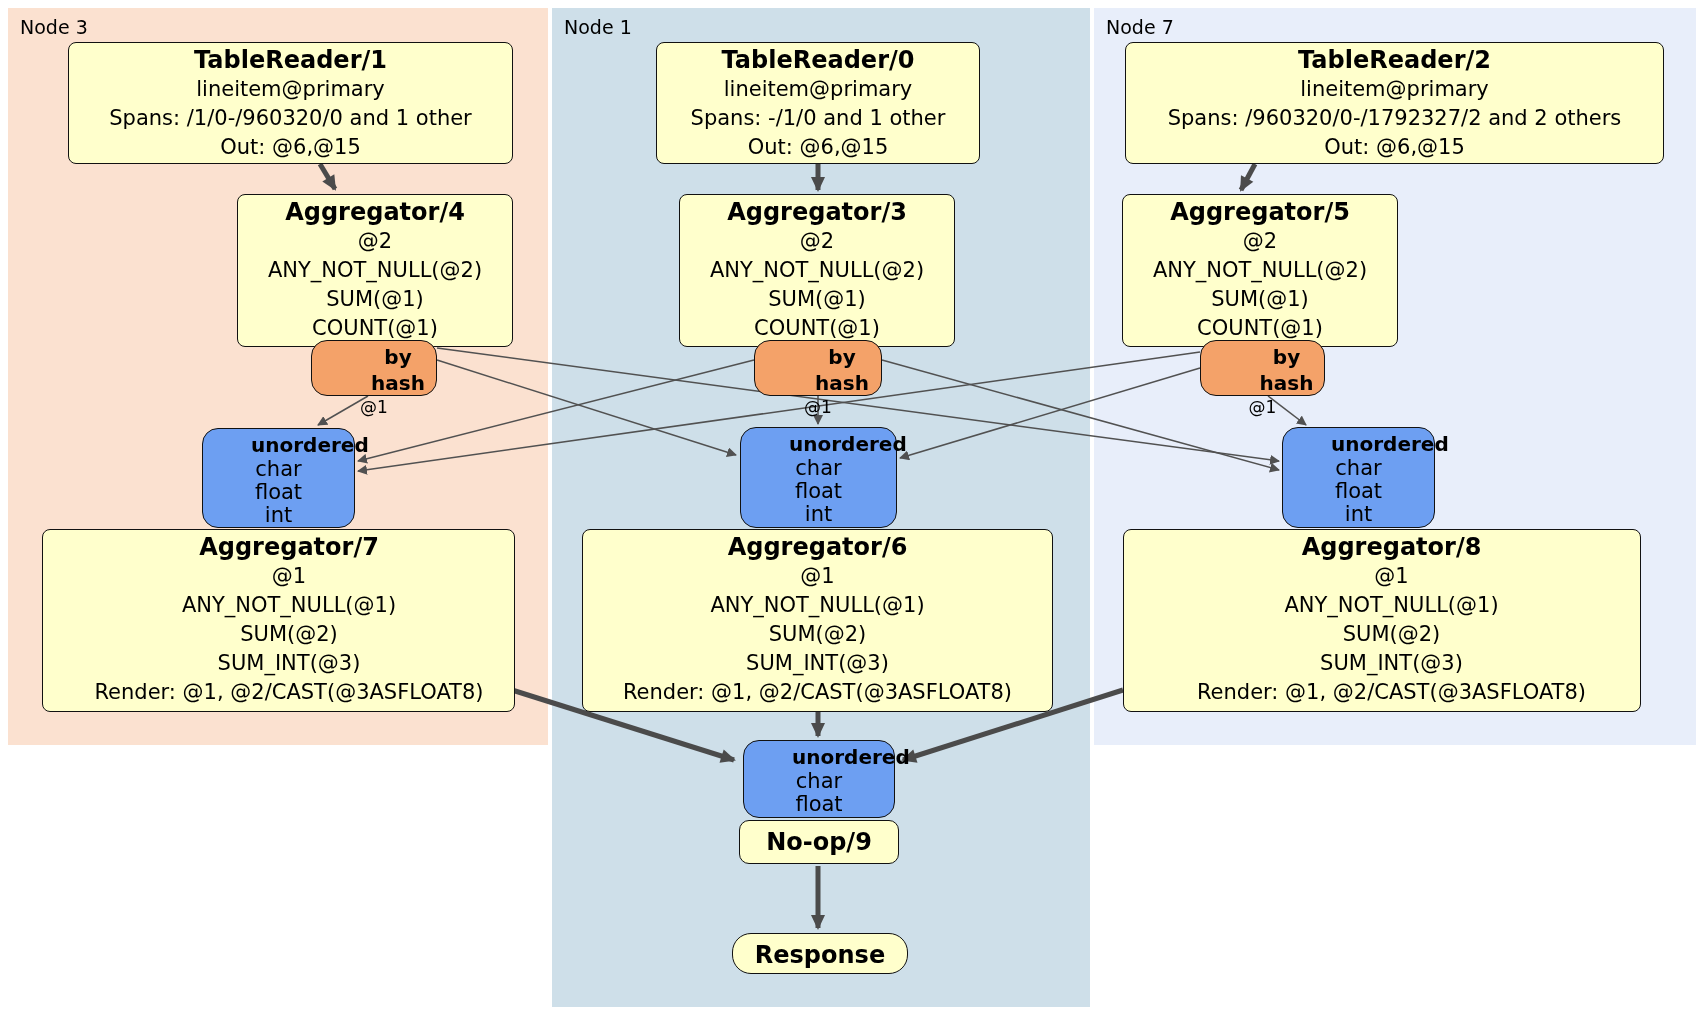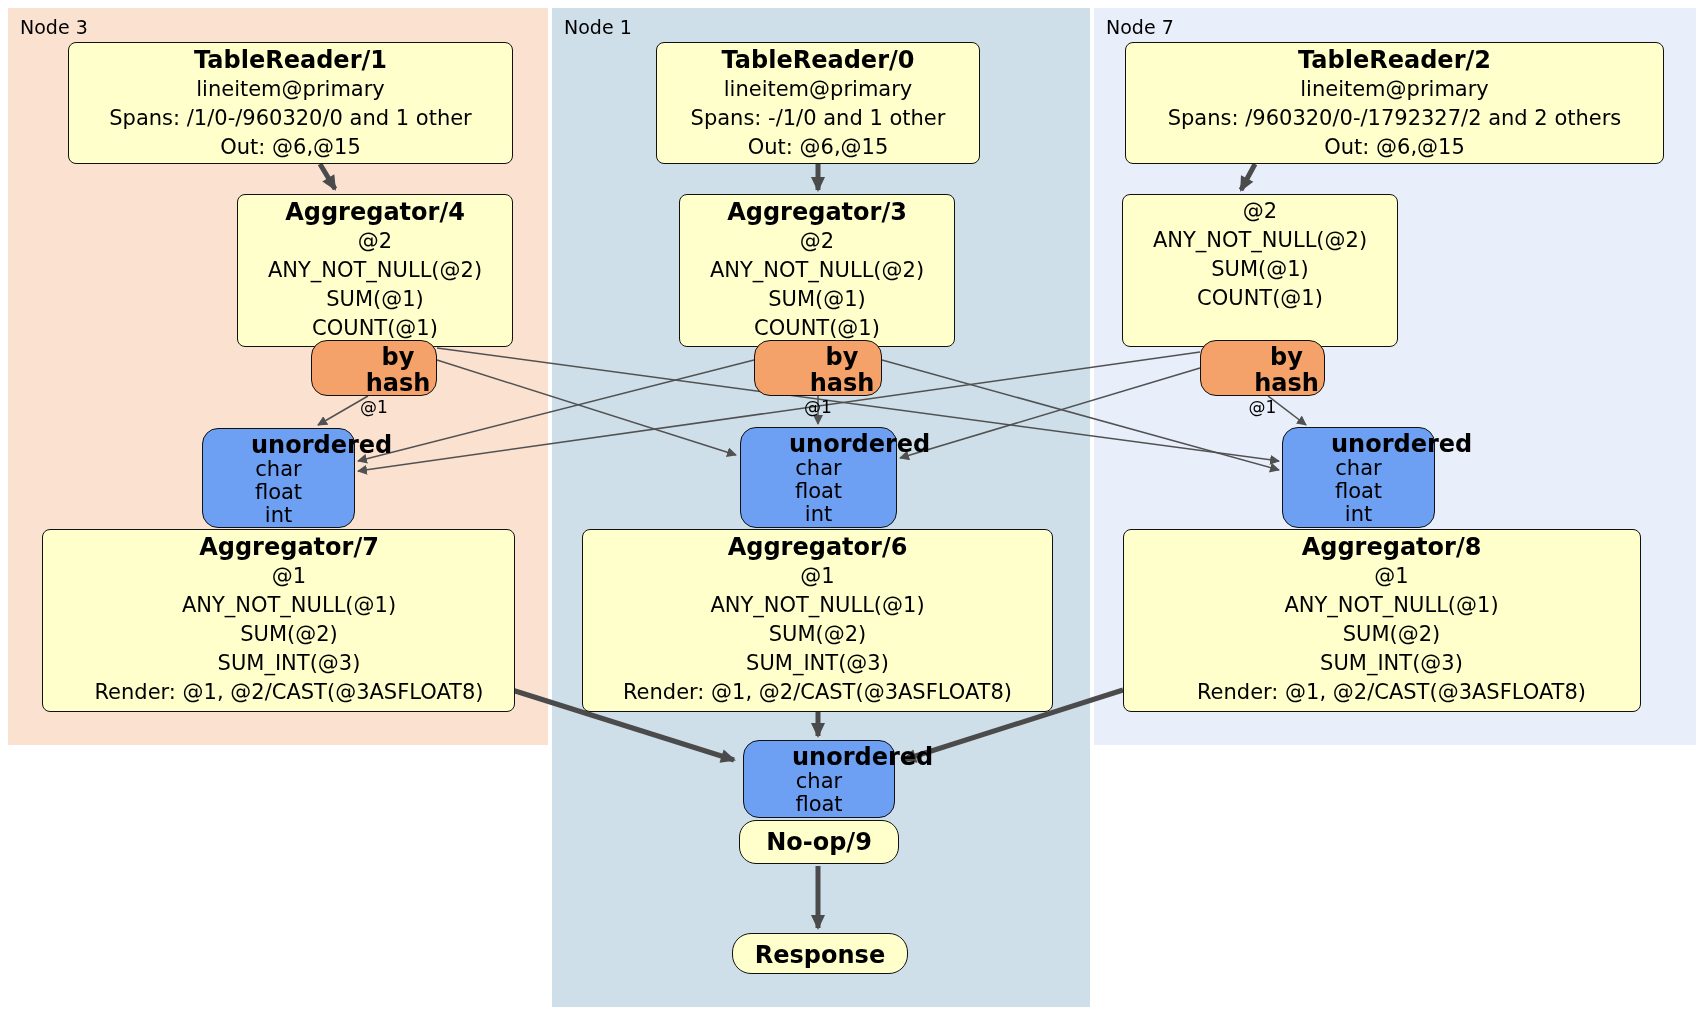--- a/index.html
+++ b/index.html
@@ -12,34 +12,34 @@
   #panel-node2{left:1094px;top:8px;width:602px;height:737px;background:#e8eefa;}
   svg#edges{position:absolute;left:0;top:0;z-index:2;}
   .proc{position:absolute;z-index:3;background:#ffffcc;border:1.7px solid #111;
         border-radius:8px;text-align:center;box-sizing:border-box;padding-top:2px;}
   .proc .ptitle{font-weight:bold;font-size:24px;line-height:30px;}
   .proc .pline{font-size:21px;line-height:29px;white-space:nowrap;}
   .router{position:absolute;z-index:4;border:1.7px solid #111;border-radius:16px;
           text-align:center;box-sizing:border-box;padding-top:3px;}
   .hash{background:#f4a269;}
   .unord{background:#6d9ff2;}
-  .router .rtitle{font-weight:bold;font-size:24px;line-height:26px;margin-left:48px;}
+  .router .rtitle{font-weight:bold;font-size:20px;line-height:26px;margin-left:48px;}
   .hash .rline{font-size:17px;line-height:22px;}
   .unord .rline{font-size:21px;line-height:23px;}
   .single .ptitle{font-size:24px;line-height:38px;}
   #proc-tr1{left:68px;top:42px;width:445px;height:122px;}
   #proc-tr0{left:656px;top:42px;width:324px;height:122px;}
   #proc-tr2{left:1125px;top:42px;width:539px;height:122px;}
   #proc-agg4{left:237px;top:194px;width:276px;height:153px;}
   #proc-agg3{left:679px;top:194px;width:276px;height:153px;}
   #proc-agg5{left:1122px;top:194px;width:276px;height:153px;}
   #proc-agg7{left:42px;top:529px;width:473px;height:183px;padding-left:21px;}
   #proc-agg6{left:582px;top:529px;width:471px;height:183px;}
   #proc-agg8{left:1123px;top:529px;width:518px;height:183px;padding-left:19px;}
-  #proc-noop{left:739px;top:820px;width:160px;height:44px;border-radius:17px;}
+  #proc-noop{left:739px;top:820px;width:160px;height:44px;border-radius:10px;}
   #proc-response{left:732px;top:933px;width:176px;height:41px;border-radius:19px;}
   #router-hash3{left:311px;top:340px;width:126px;height:56px;}
   #router-hash1{left:754px;top:340px;width:128px;height:56px;}
   #router-hash2{left:1200px;top:340px;width:125px;height:56px;}
   #router-un3{left:202px;top:428px;width:153px;height:100px;}
   #router-un1{left:740px;top:427px;width:157px;height:101px;}
   #router-un2{left:1282px;top:427px;width:153px;height:101px;}
   #router-unfinal{left:743px;top:740px;width:152px;height:78px;}
   .tk{stroke:#4b4b4b;stroke-width:5;fill:none;}
   .tn{stroke:#515151;stroke-width:1.5;fill:none;}
@@ -120,20 +120,21 @@
 
   <div class="proc" id="proc-agg3">
     <div class="ptitle">Aggregator/3</div>
     <div class="pline">@2</div>
     <div class="pline">ANY_NOT_NULL(@2)</div>
     <div class="pline">SUM(@1)</div>
     <div class="pline">COUNT(@1)</div>
   </div>
 
   <div class="proc" id="proc-agg5">
+    <div class="ptitle">Aggregator/5</div>
     <div class="pline">@2</div>
     <div class="pline">ANY_NOT_NULL(@2)</div>
     <div class="pline">SUM(@1)</div>
     <div class="pline">COUNT(@1)</div>
   </div>
 
   <div class="proc" id="proc-agg7">
     <div class="ptitle">Aggregator/7</div>
     <div class="pline">@1</div>
     <div class="pline">ANY_NOT_NULL(@1)</div>

